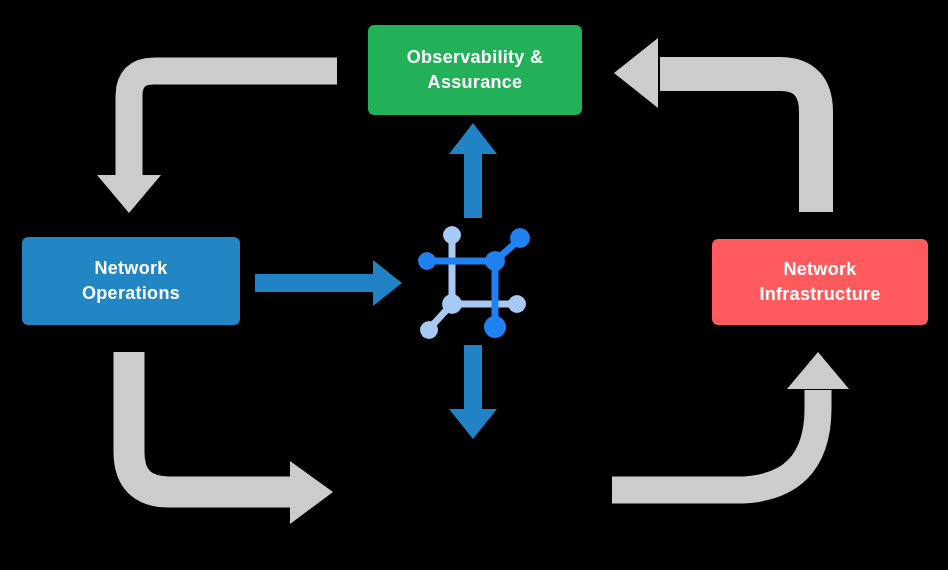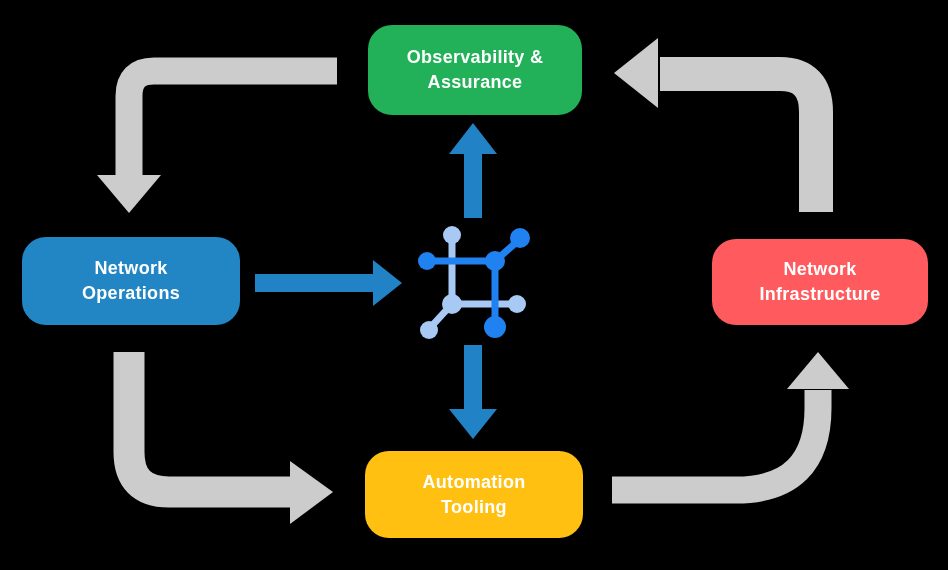--- a/index.html
+++ b/index.html
@@ -15,21 +15,21 @@
     position: absolute;
     left: 0; top: 0;
     width: 948px; height: 570px;
   }
   .node {
     position: absolute;
     display: flex;
     align-items: center;
     justify-content: center;
     text-align: center;
-    border-radius: 24px;
+    border-radius: 6px;
     color: #ffffff;
     font-size: 18px;
     font-weight: 700;
     letter-spacing: 0.3px;
     line-height: 1.38;
   }
   .node-label { white-space: pre-line; }
   .node-observability { left: 368px; top: 25px;  width: 214px; height: 90px; }
   .node-operations    { left: 22px;  top: 237px; width: 218px; height: 88px; }
   .node-infrastructure{ left: 712px; top: 239px; width: 216px; height: 86px; }
@@ -108,18 +108,14 @@
   <div class="node node-operations" style="background: rgb(34, 134, 197);">
     <span class="node-label">Network
 Operations</span>
   </div>
 
   <div class="node node-infrastructure" style="background: rgb(255, 91, 94);">
     <span class="node-label">Network
 Infrastructure</span>
   </div>
 
-  <div class="node node-automation" style="background: rgb(255, 192, 17);">
-    <span class="node-label">Automation
-Tooling</span>
-  </div>
 
 </div>
 
 </body></html>

